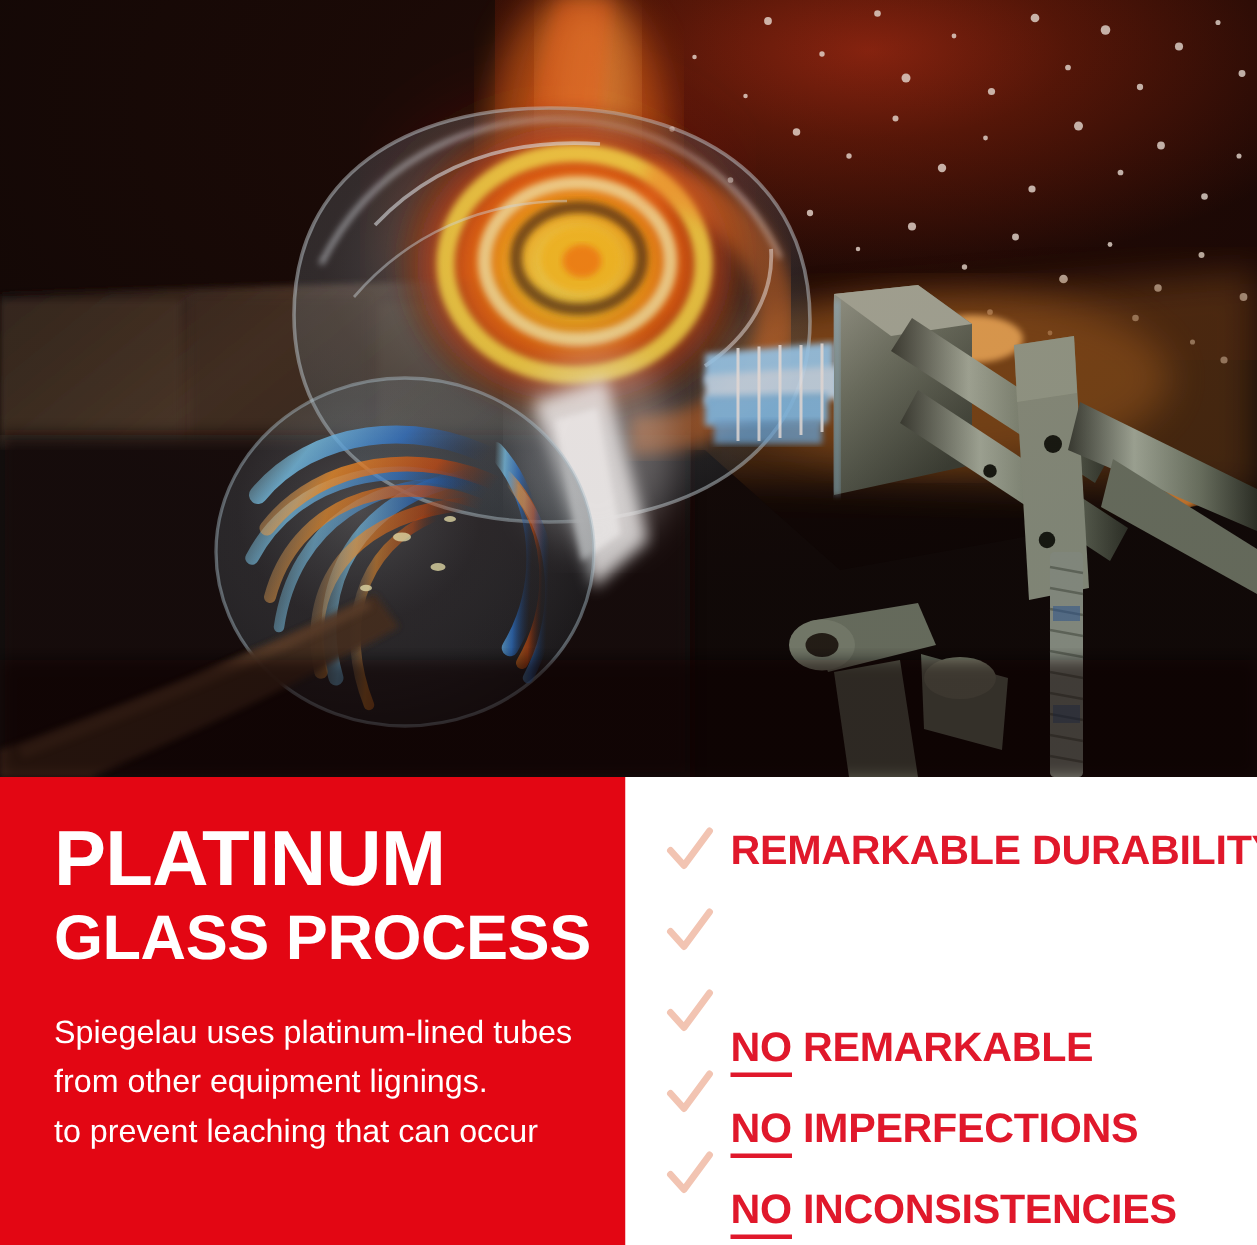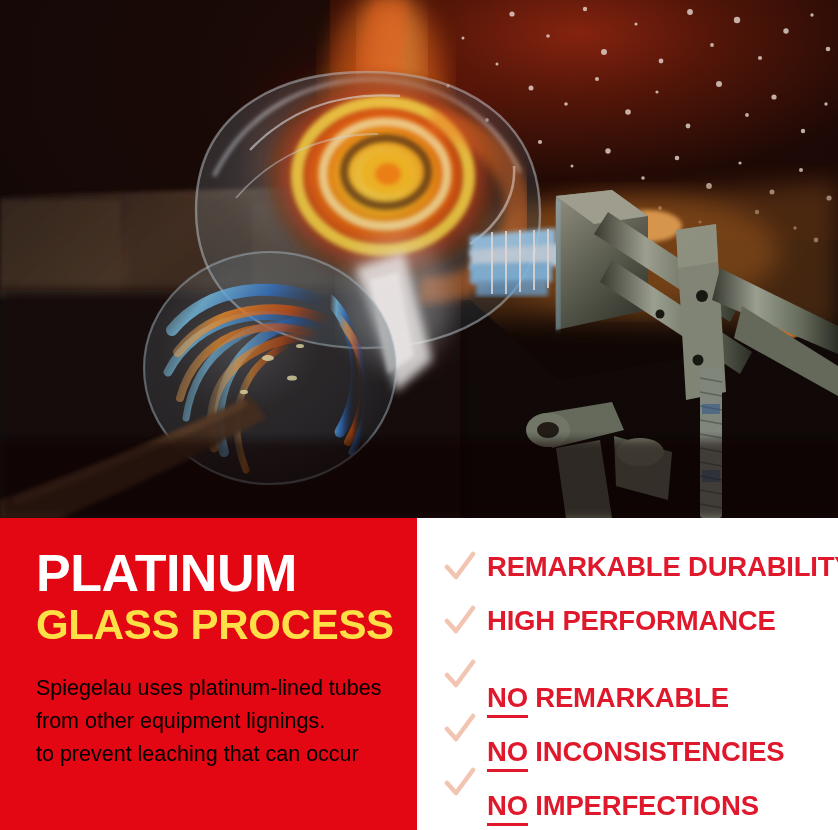--- a/index.html
+++ b/index.html
@@ -46,31 +46,31 @@
     color: #ffffff;
     font-size: 52px;
     font-weight: bold;
     line-height: 54px;
     letter-spacing: -0.5px;
     margin: 0;
     font-family: "Liberation Sans", sans-serif;
     white-space: nowrap;
   }
   .headline-2 {
-    color: #fde047;
+    color: #ffffff;
     font-size: 42px;
     font-weight: bold;
     line-height: 46px;
     letter-spacing: -0.3px;
     margin: 2px 0 0 0;
     font-family: "Liberation Sans", sans-serif;
     white-space: nowrap;
   }
   .body-copy {
-    color: #000000;
+    color: #ffffff;
     font-size: 21.5px;
     font-weight: normal;
     line-height: 33px;
     margin: 24px 0 0 0;
     font-family: "Liberation Sans", sans-serif;
   }
   .body-copy span { display: block; white-space: nowrap; }
 
   
   .benefits {
@@ -405,38 +405,37 @@
       <svg class="check-icon" viewBox="0 0 32 34">
         <path d="M3 17 L12 27 L29 4" fill="none" stroke="#F2C4B2" stroke-width="4.6" stroke-linecap="round" stroke-linejoin="round"></path>
       </svg>
       <span class="benefit-label"><span>REMARKABLE DURABILITY</span></span>
     </div>
 
     <div class="benefit-row">
       <svg class="check-icon" viewBox="0 0 32 34">
         <path d="M3 17 L12 27 L29 4" fill="none" stroke="#F2C4B2" stroke-width="4.6" stroke-linecap="round" stroke-linejoin="round"></path>
       </svg>
-      <span class="benefit-label"><span>HIGH PERFORMANCE</span></span>
     </div>
 
     <div class="benefit-row">
       <svg class="check-icon" viewBox="0 0 32 34">
         <path d="M3 17 L12 27 L29 4" fill="none" stroke="#F2C4B2" stroke-width="4.6" stroke-linecap="round" stroke-linejoin="round"></path>
       </svg>
       <span class="benefit-label"><span class="neg">NO</span><span> REMARKABLE</span></span>
     </div>
 
     <div class="benefit-row">
       <svg class="check-icon" viewBox="0 0 32 34">
         <path d="M3 17 L12 27 L29 4" fill="none" stroke="#F2C4B2" stroke-width="4.6" stroke-linecap="round" stroke-linejoin="round"></path>
       </svg>
-      <span class="benefit-label"><span class="neg">NO</span><span> INCONSISTENCIES</span></span>
+      <span class="benefit-label"><span class="neg">NO</span><span> IMPERFECTIONS</span></span>
     </div>
 
     <div class="benefit-row">
       <svg class="check-icon" viewBox="0 0 32 34">
         <path d="M3 17 L12 27 L29 4" fill="none" stroke="#F2C4B2" stroke-width="4.6" stroke-linecap="round" stroke-linejoin="round"></path>
       </svg>
-      <span class="benefit-label"><span class="neg">NO</span><span> IMPERFECTIONS</span></span>
+      <span class="benefit-label"><span class="neg">NO</span><span> INCONSISTENCIES</span></span>
     </div>
 
   </div>
 </div>
 
 </body></html>

